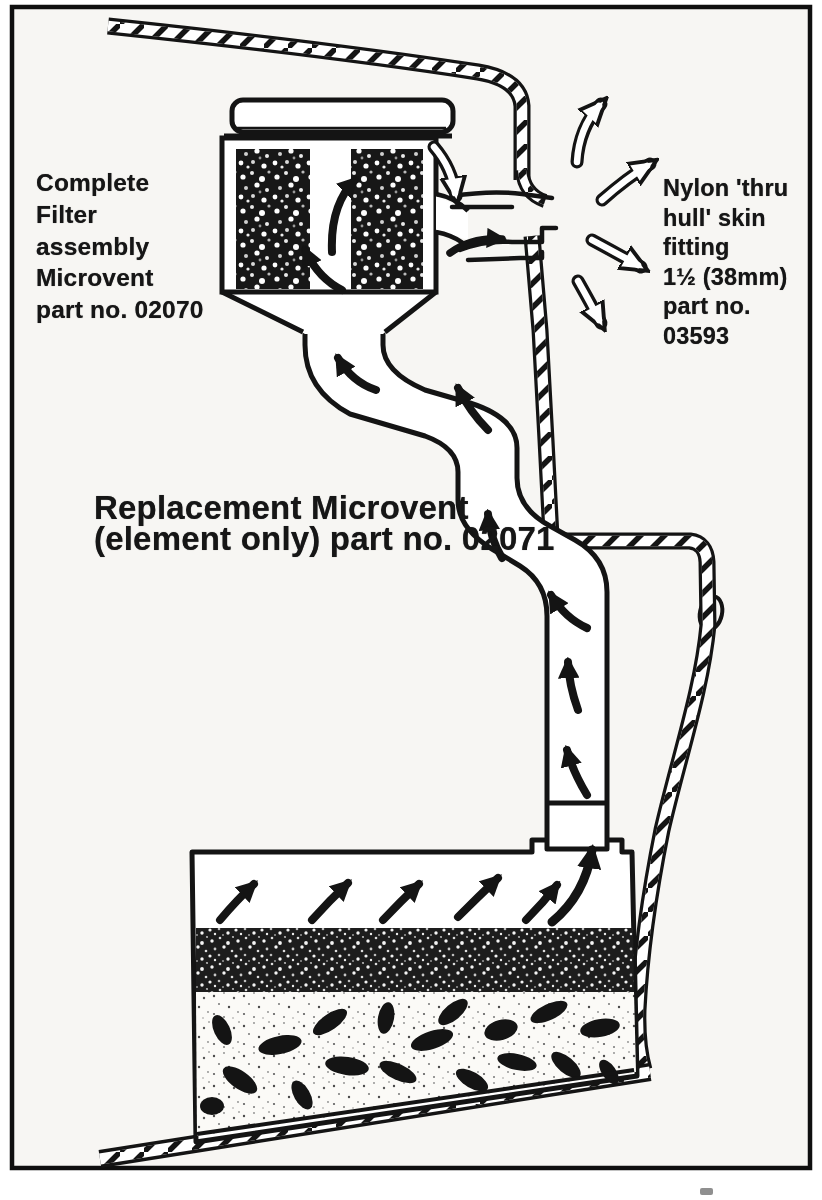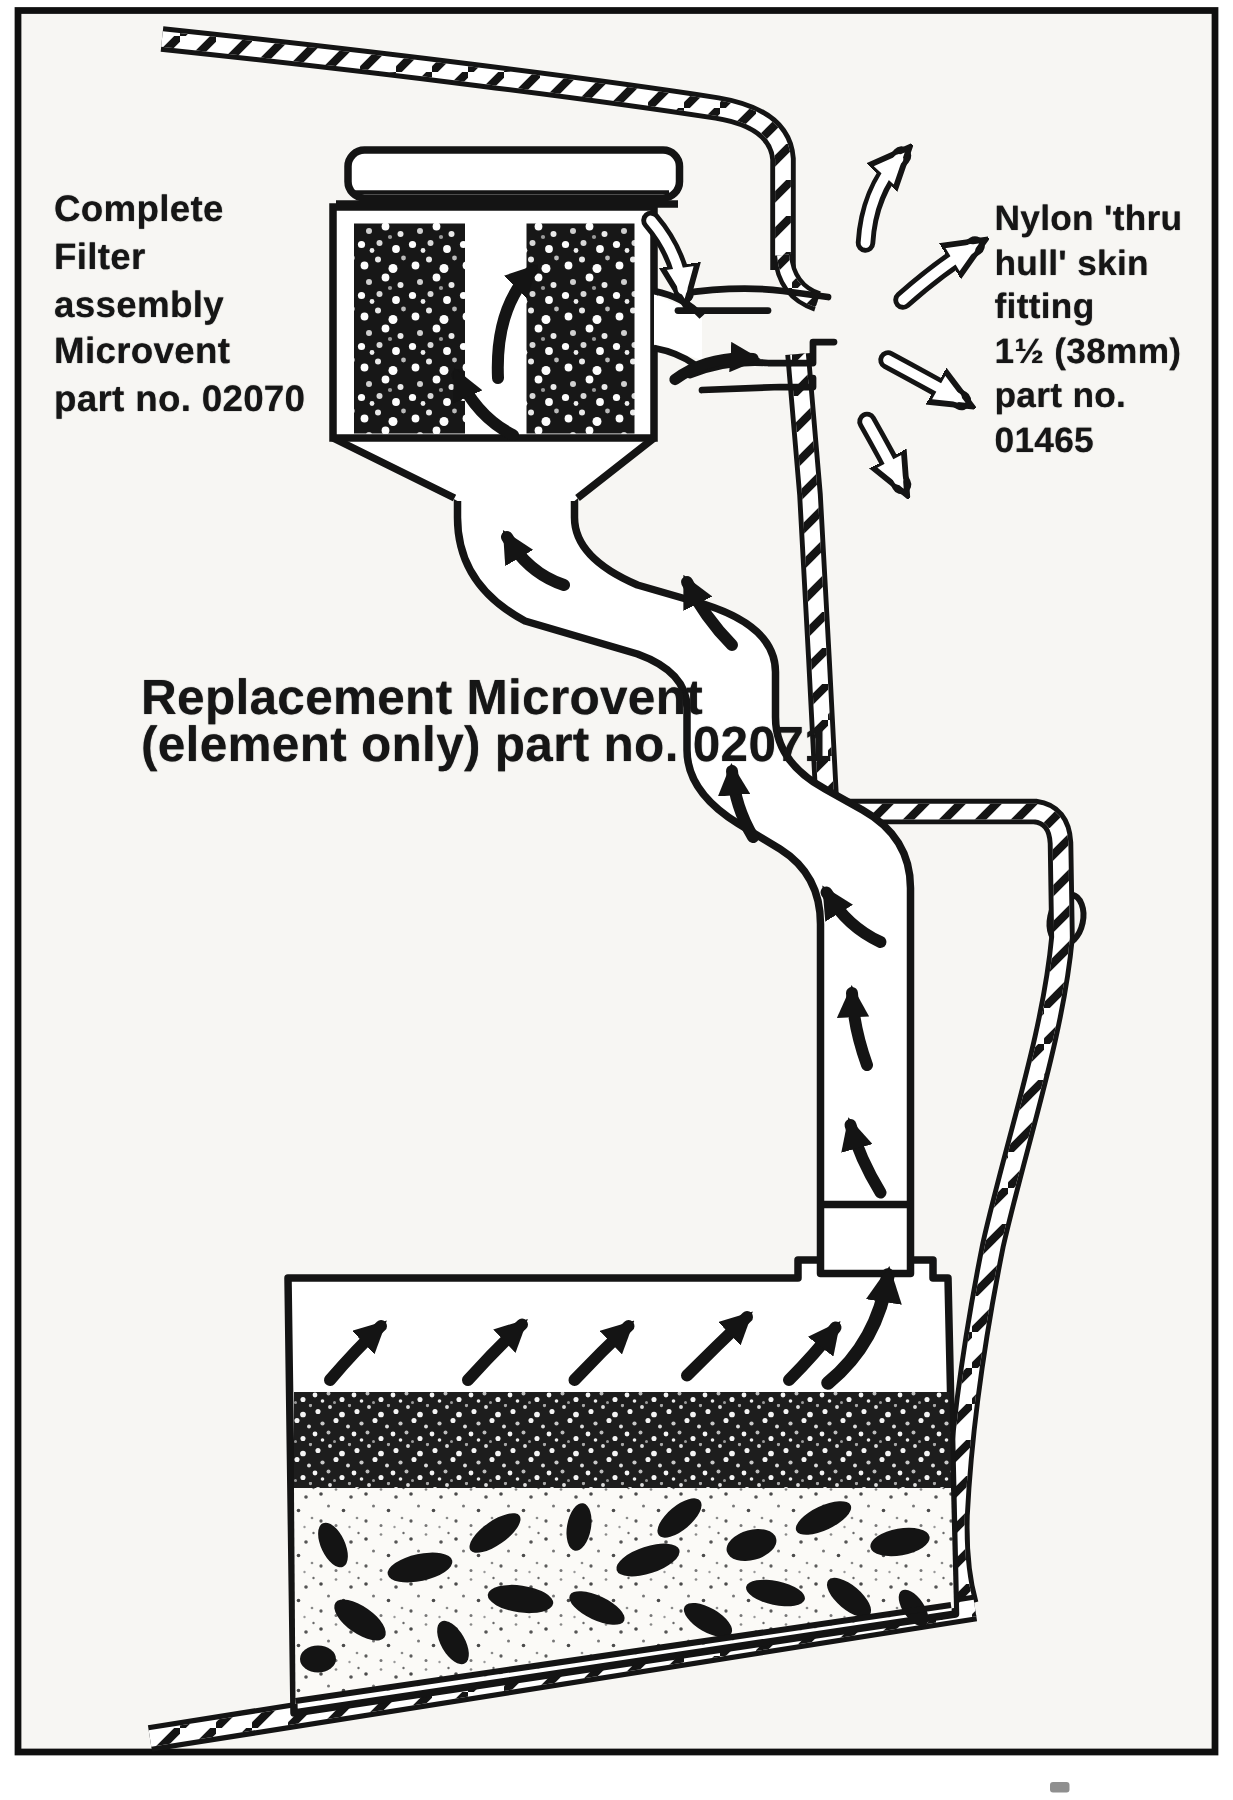--- a/index.html
+++ b/index.html
@@ -1,21 +1,21 @@
 <!DOCTYPE html>
 <html><head>
 <meta charset="utf-8">
 <style>
   html,body{margin:0;padding:0;background:#ffffff;}
   .stage{position:relative;width:822px;height:1200px;background:#ffffff;overflow:hidden;
          font-family:"Liberation Sans", sans-serif;}
   .stage svg{position:absolute;left:0;top:0;}
   .diagram-label{position:absolute;color:#161616;font-weight:700;
     white-space:pre-line;letter-spacing:.2px;
-    text-shadow:0 0 .7px rgba(30,30,30,.75);}
+    text-shadow:0 0 .7px rgba(30,30,30,.75);margin-top:43px;}
   .lbl-filter{left:36px;top:124px;font-size:24.5px;line-height:31.8px;}
   .lbl-fitting{left:663px;top:131px;font-size:23.5px;line-height:29.6px;}
   .lbl-element{left:94px;top:449px;font-size:33px;line-height:31px;}
 </style>
 </head>
 <body>
 
 <div class="stage">
 
 <svg width="822" height="1200" viewBox="0 0 822 1200">
@@ -209,16 +209,16 @@
   <div class="diagram-label lbl-filter">Complete
 Filter
 assembly
 Microvent
 part no. 02070</div>
   <div class="diagram-label lbl-fitting">Nylon 'thru
 hull' skin
 fitting
 1½ (38mm)
 part no.
-01465</div>
+03593</div>
   <div class="diagram-label lbl-element">Replacement Microvent
 (element only) part no. 02071</div>
 </div>
 
 </body></html>

